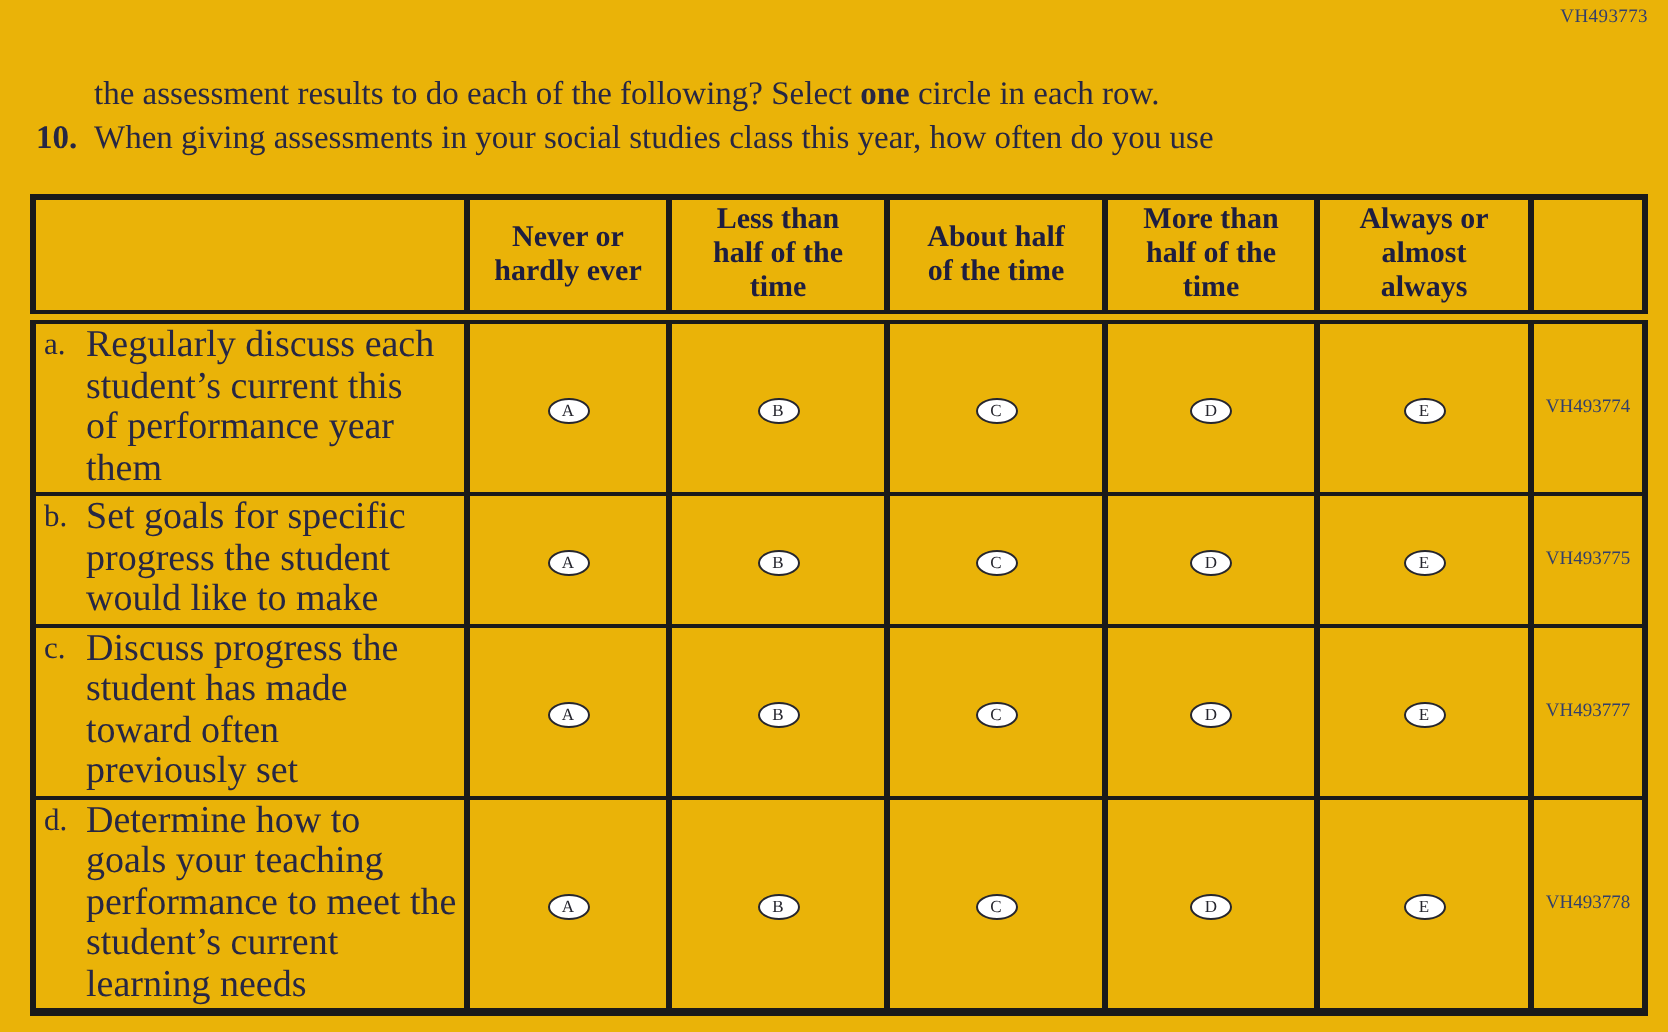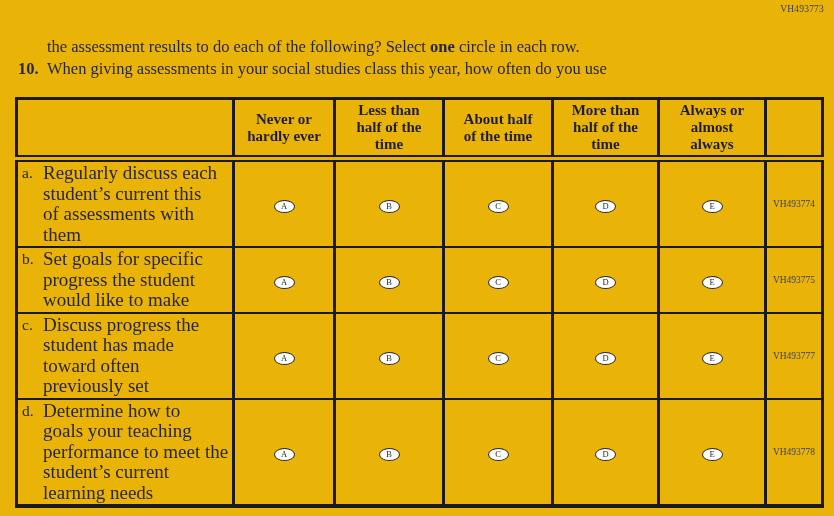--- a/index.html
+++ b/index.html
@@ -103,21 +103,21 @@
       <th></th>
     </tr>
 
     <tr class="r-a">
       <td class="stub">
         <div class="stub-inner">
           <span class="letter">a.</span>
           <span class="rowtext">
             <div>Regularly discuss each</div>
             <div>student’s current this</div>
-            <div>of assessments with</div>
+            <div>of performance year</div>
             <div>them</div>
           </span>
         </div>
       </td>
       <td class="opt"><span class="bubble">
               <span class="bl">A</span>
             </span></td>
       <td class="opt"><span class="bubble">
               <span class="bl">B</span>
             </span></td>

